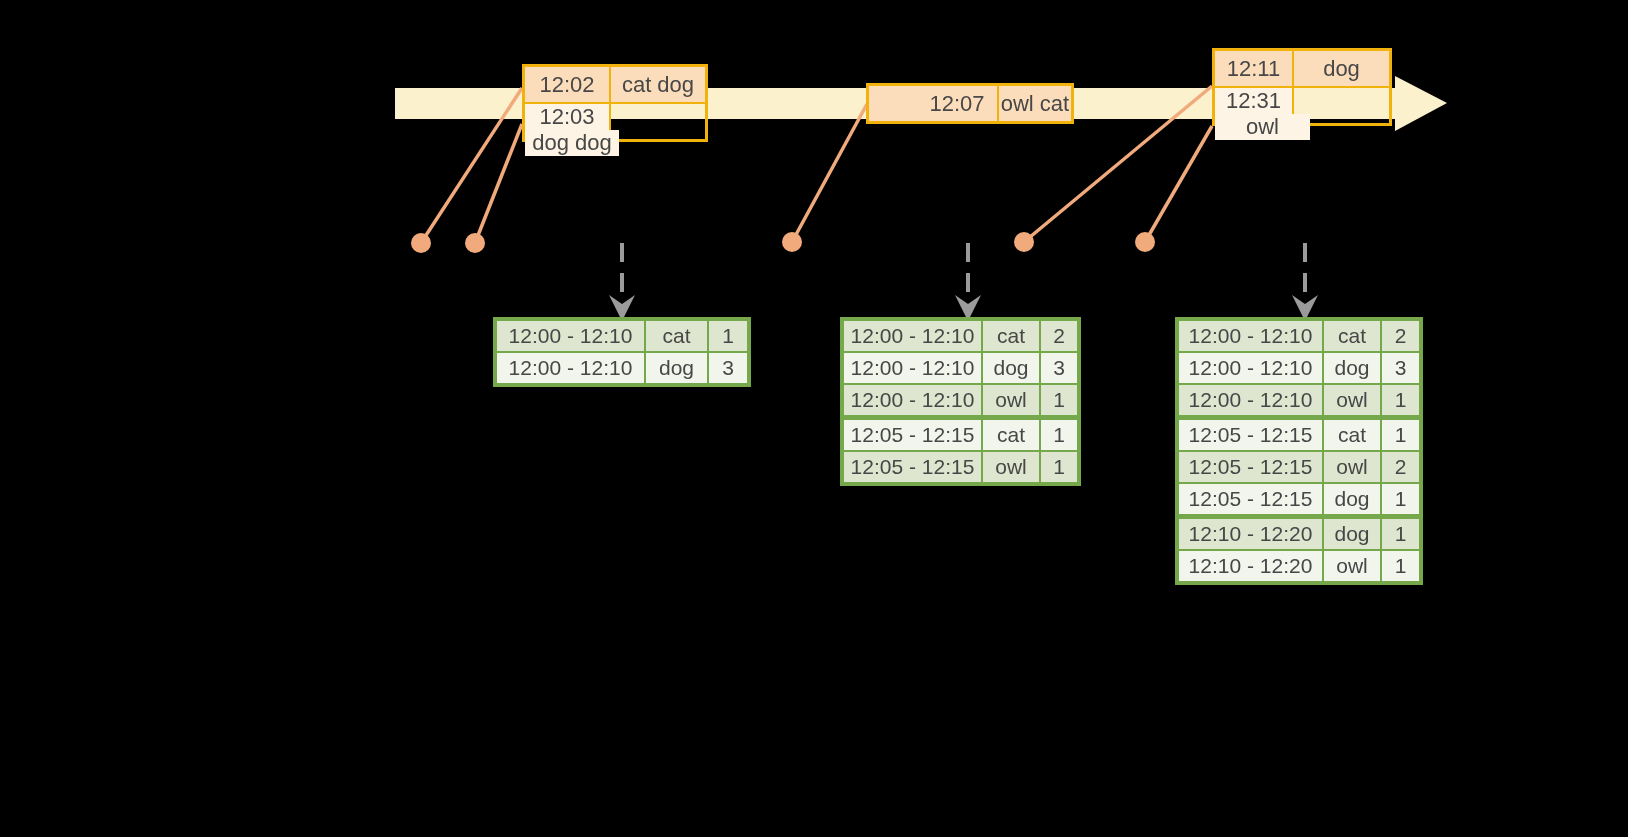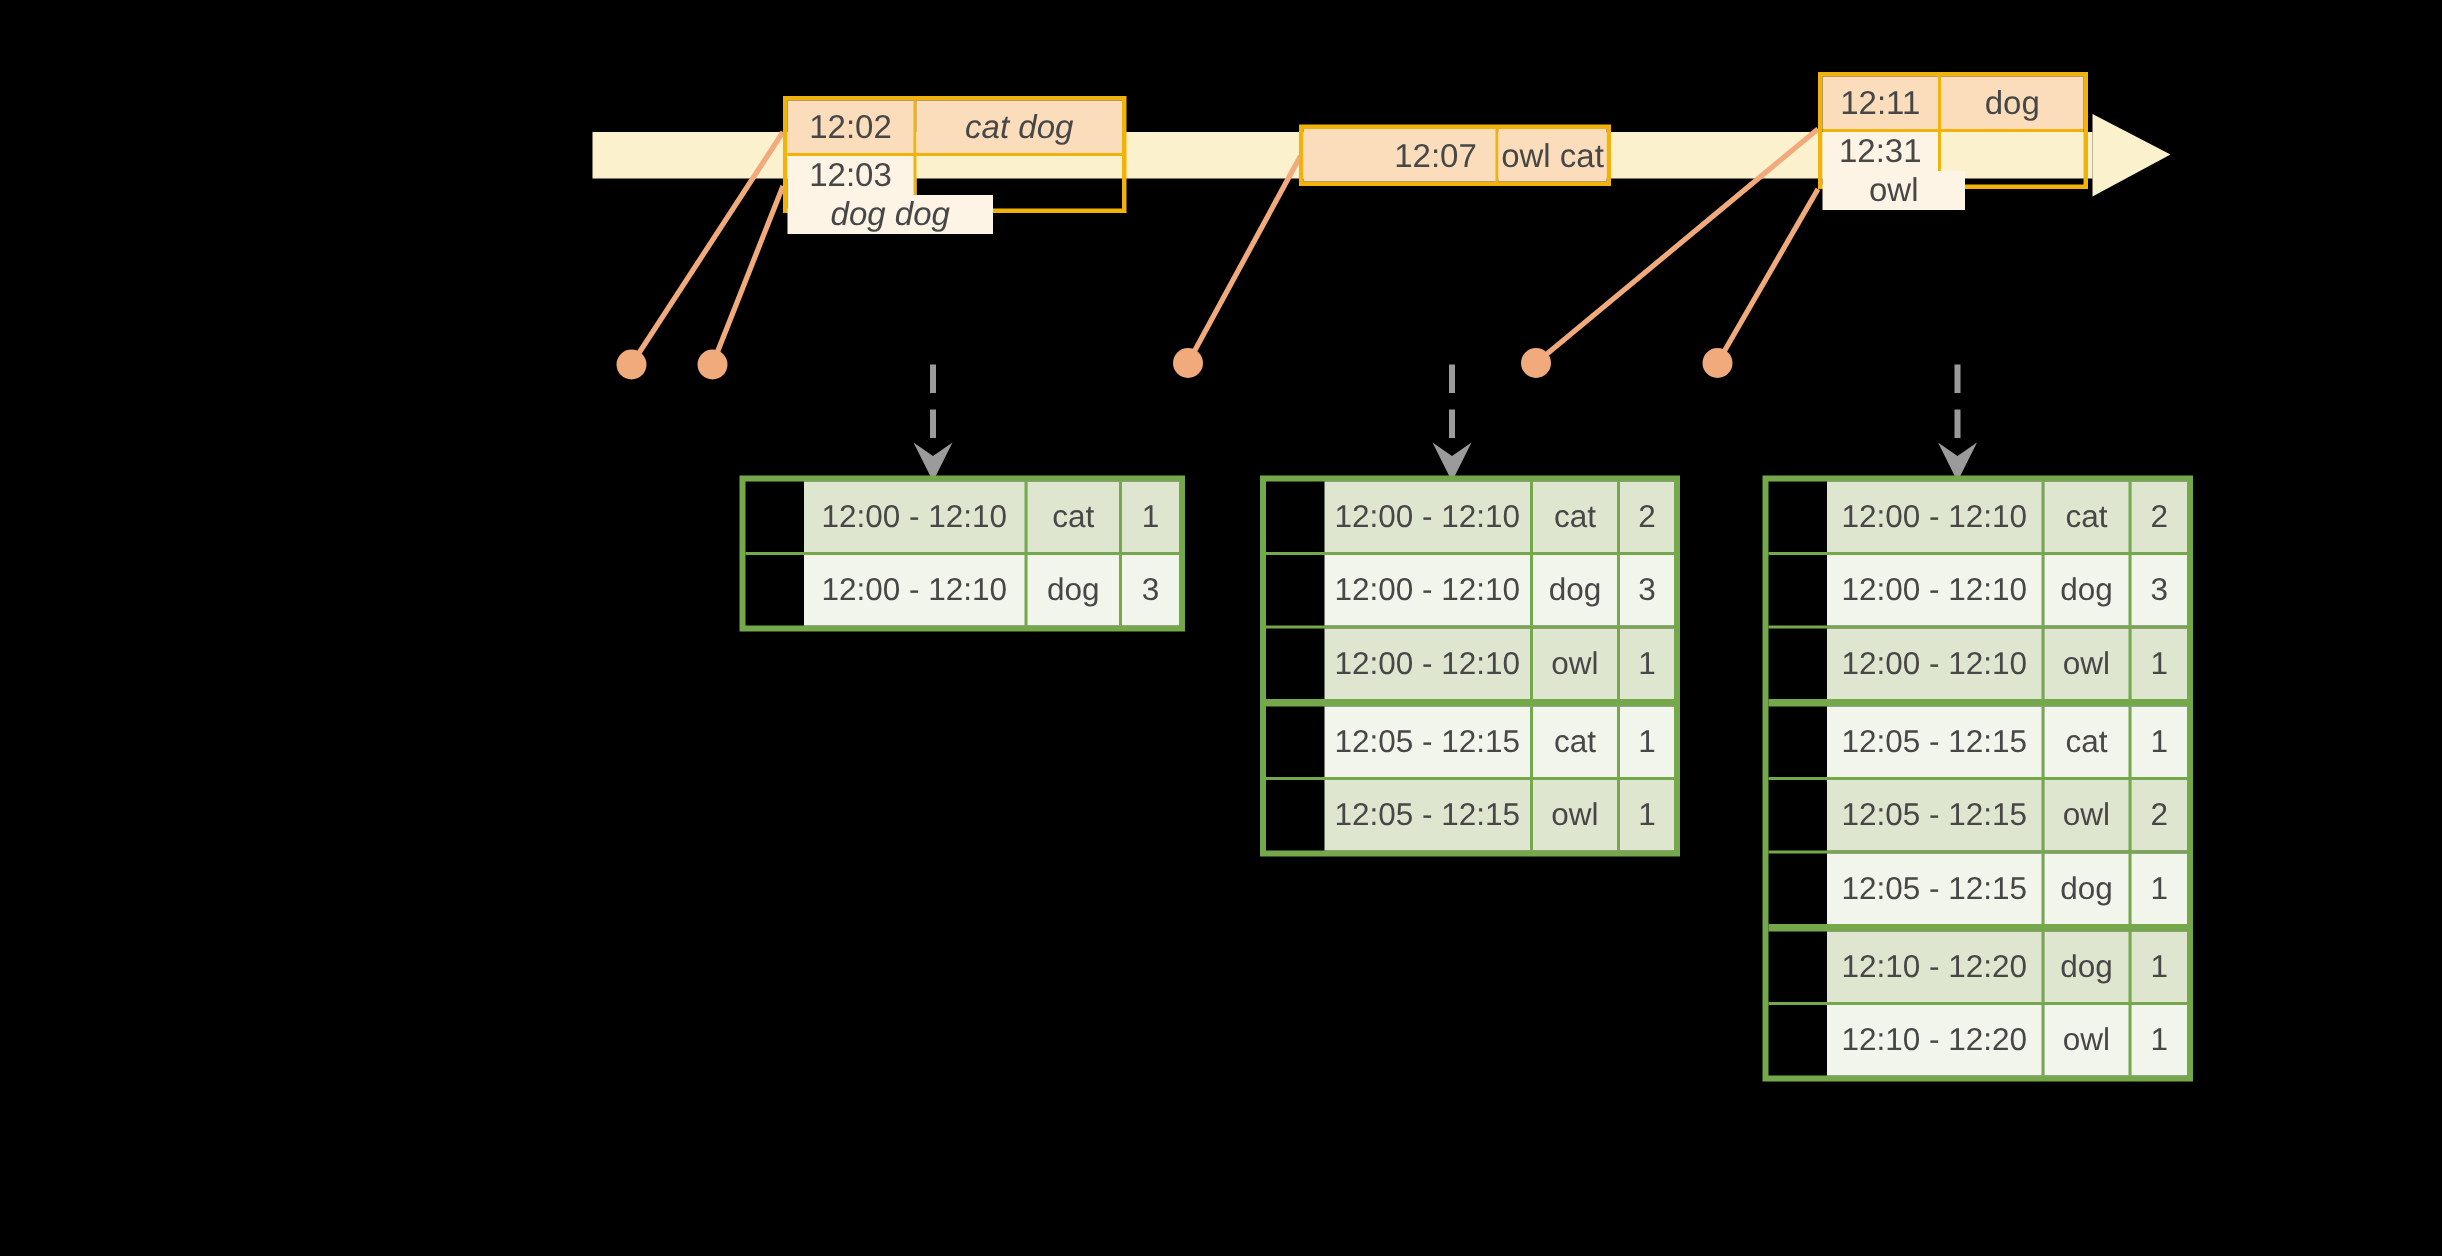--- a/index.html
+++ b/index.html
@@ -32,31 +32,31 @@
   }
   .event-table .row{display:flex;height:35px;}
   .event-table .row + .row{border-top:2px solid var(--event-border);flex-direction:column;}
   .event-table .cell{
     display:flex;align-items:center;justify-content:center;
     font-size:22px;color:var(--cell-text);
   }
   .event-table .c-time{border-right:2px solid var(--event-border);}
   .event-table .row:nth-child(odd) .cell{background:var(--event-row-a);}
   .event-table .row:nth-child(even) .cell{background:var(--event-row-b);}
-  .e1{left:522px;top:64px;}  .e1 .c-time{width:84px;}  .e1 .c-words{width:137px;font-style:italic;}
+  .e1{left:522px;top:64px;}  .e1 .c-time{width:84px;}  .e1 .c-words{width:94px;}
   .e2{left:866px;top:83px;}  .e2 .c-time{width:80px;padding-left:48px;}  .e2 .c-words{width:72px;}
   .e3{left:1212px;top:48px;} .e3 .c-time{width:77px;}  .e3 .c-words{width:95px;}
 
   
   .result-table{
     position:absolute;
     border:4px solid var(--result-border);
     z-index:2;
   }
-  .result-table .row{display:flex;height:47px;padding-left:39px;}
+  .result-table .row{display:flex;height:30px;}
   .result-table .row + .row{border-top:2px solid var(--result-border);}
   .result-table .row.group-start{border-top-width:5px;}
   .result-table .cell{
     display:flex;align-items:center;justify-content:center;
     font-size:21px;color:var(--cell-text);
   }
   .result-table .c-window,.result-table .c-word{border-right:2px solid var(--result-border);}
   .result-table .row:nth-child(odd) .cell{background:var(--result-row-a);}
   .result-table .row:nth-child(even) .cell{background:var(--result-row-b);}
   .g1{left:493px;top:317px;} .g1 .c-window{width:147px;} .g1 .c-word{width:61px;} .g1 .c-count{width:38px;}

